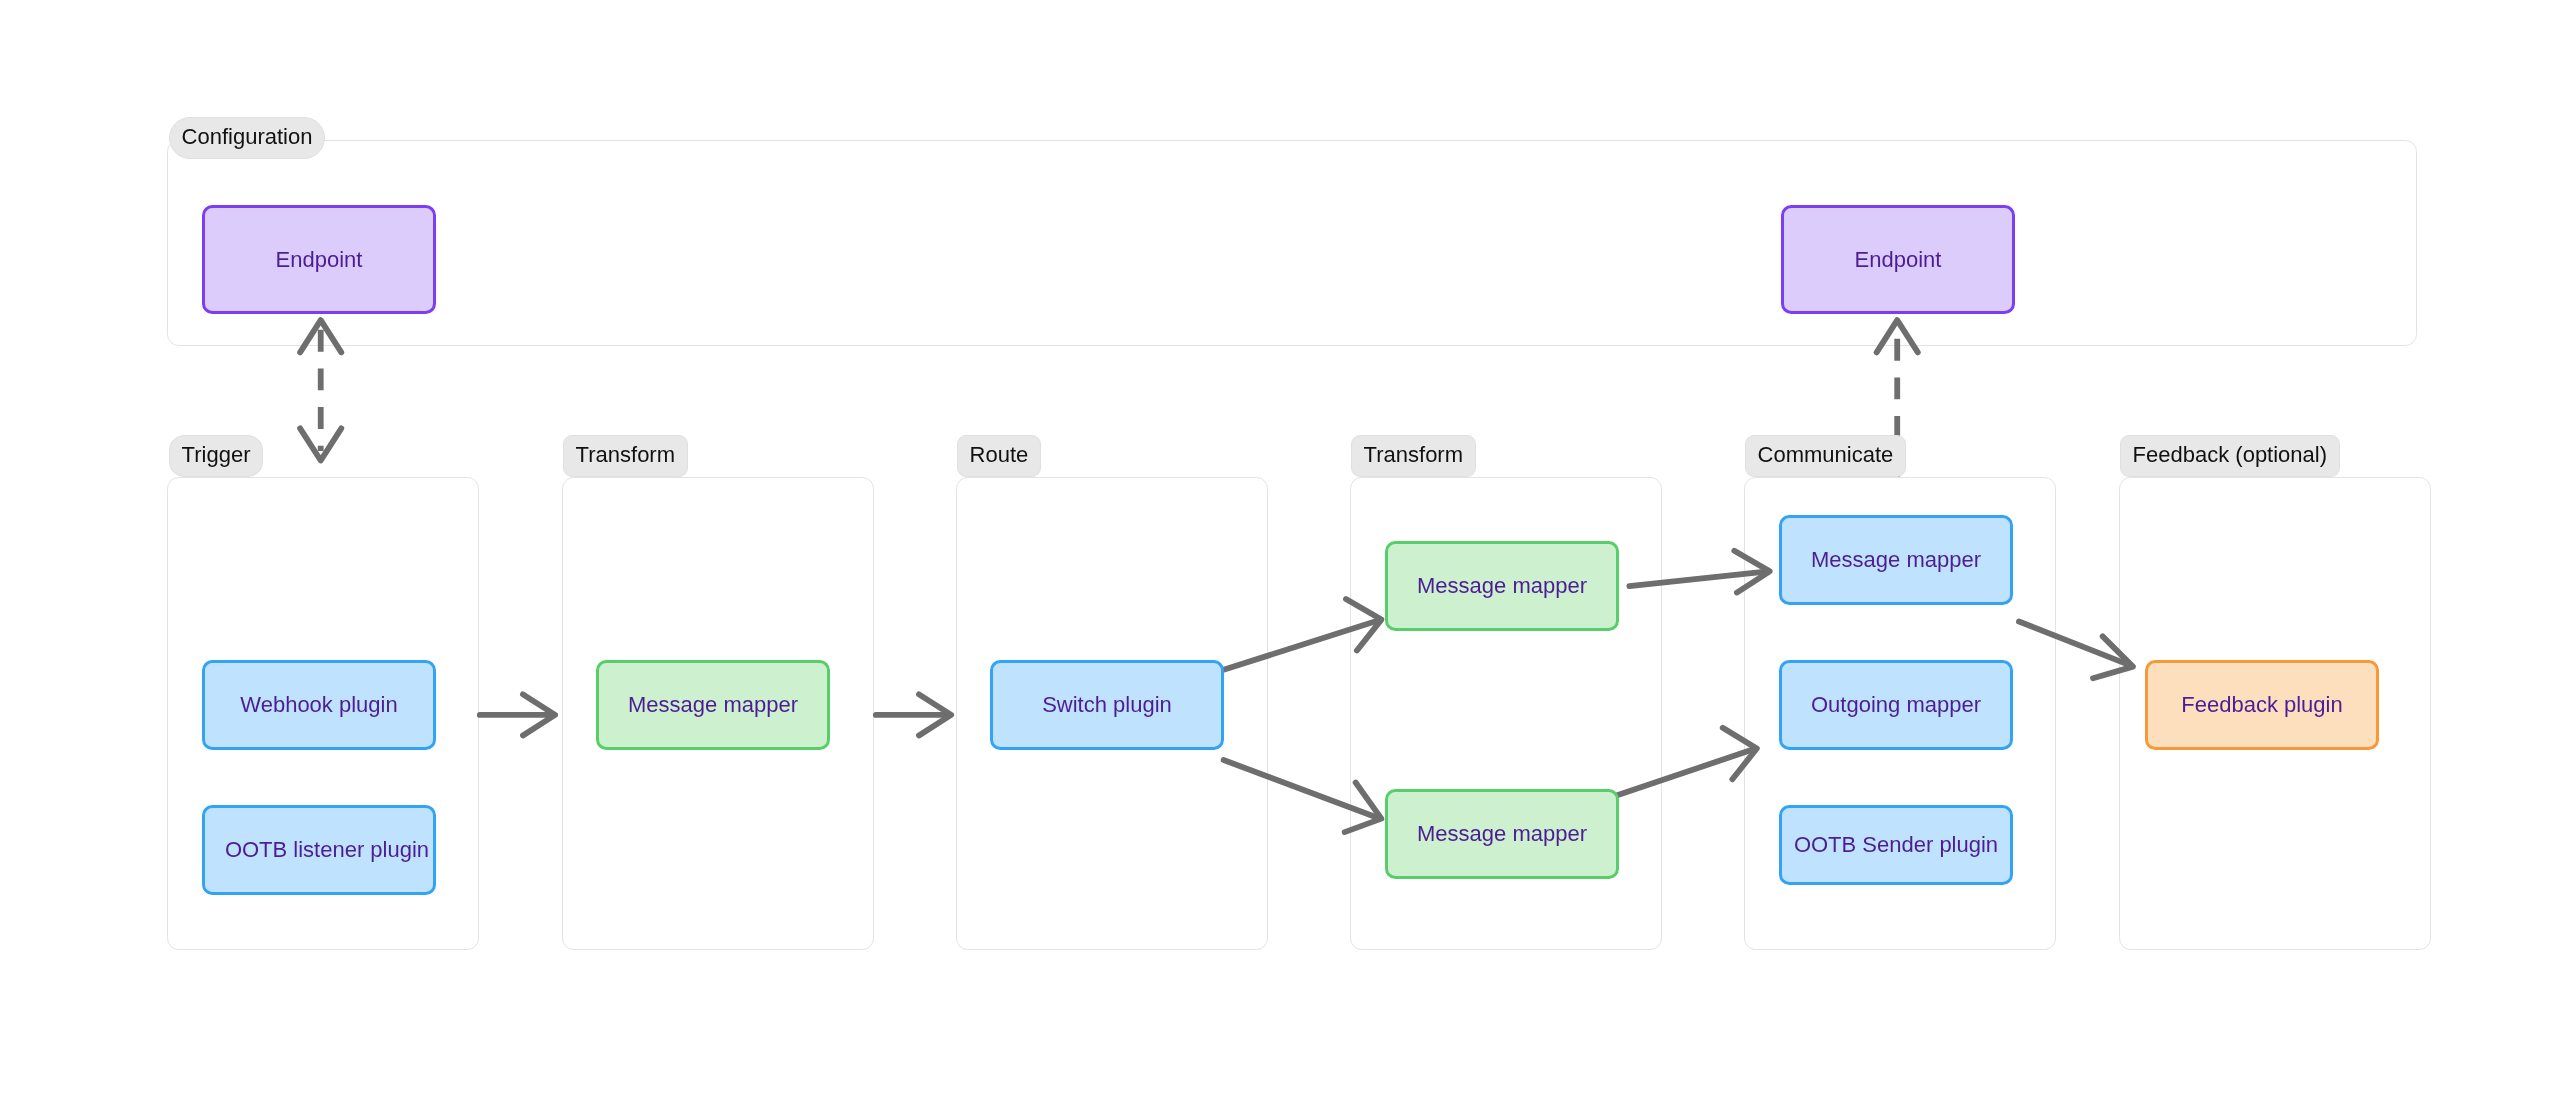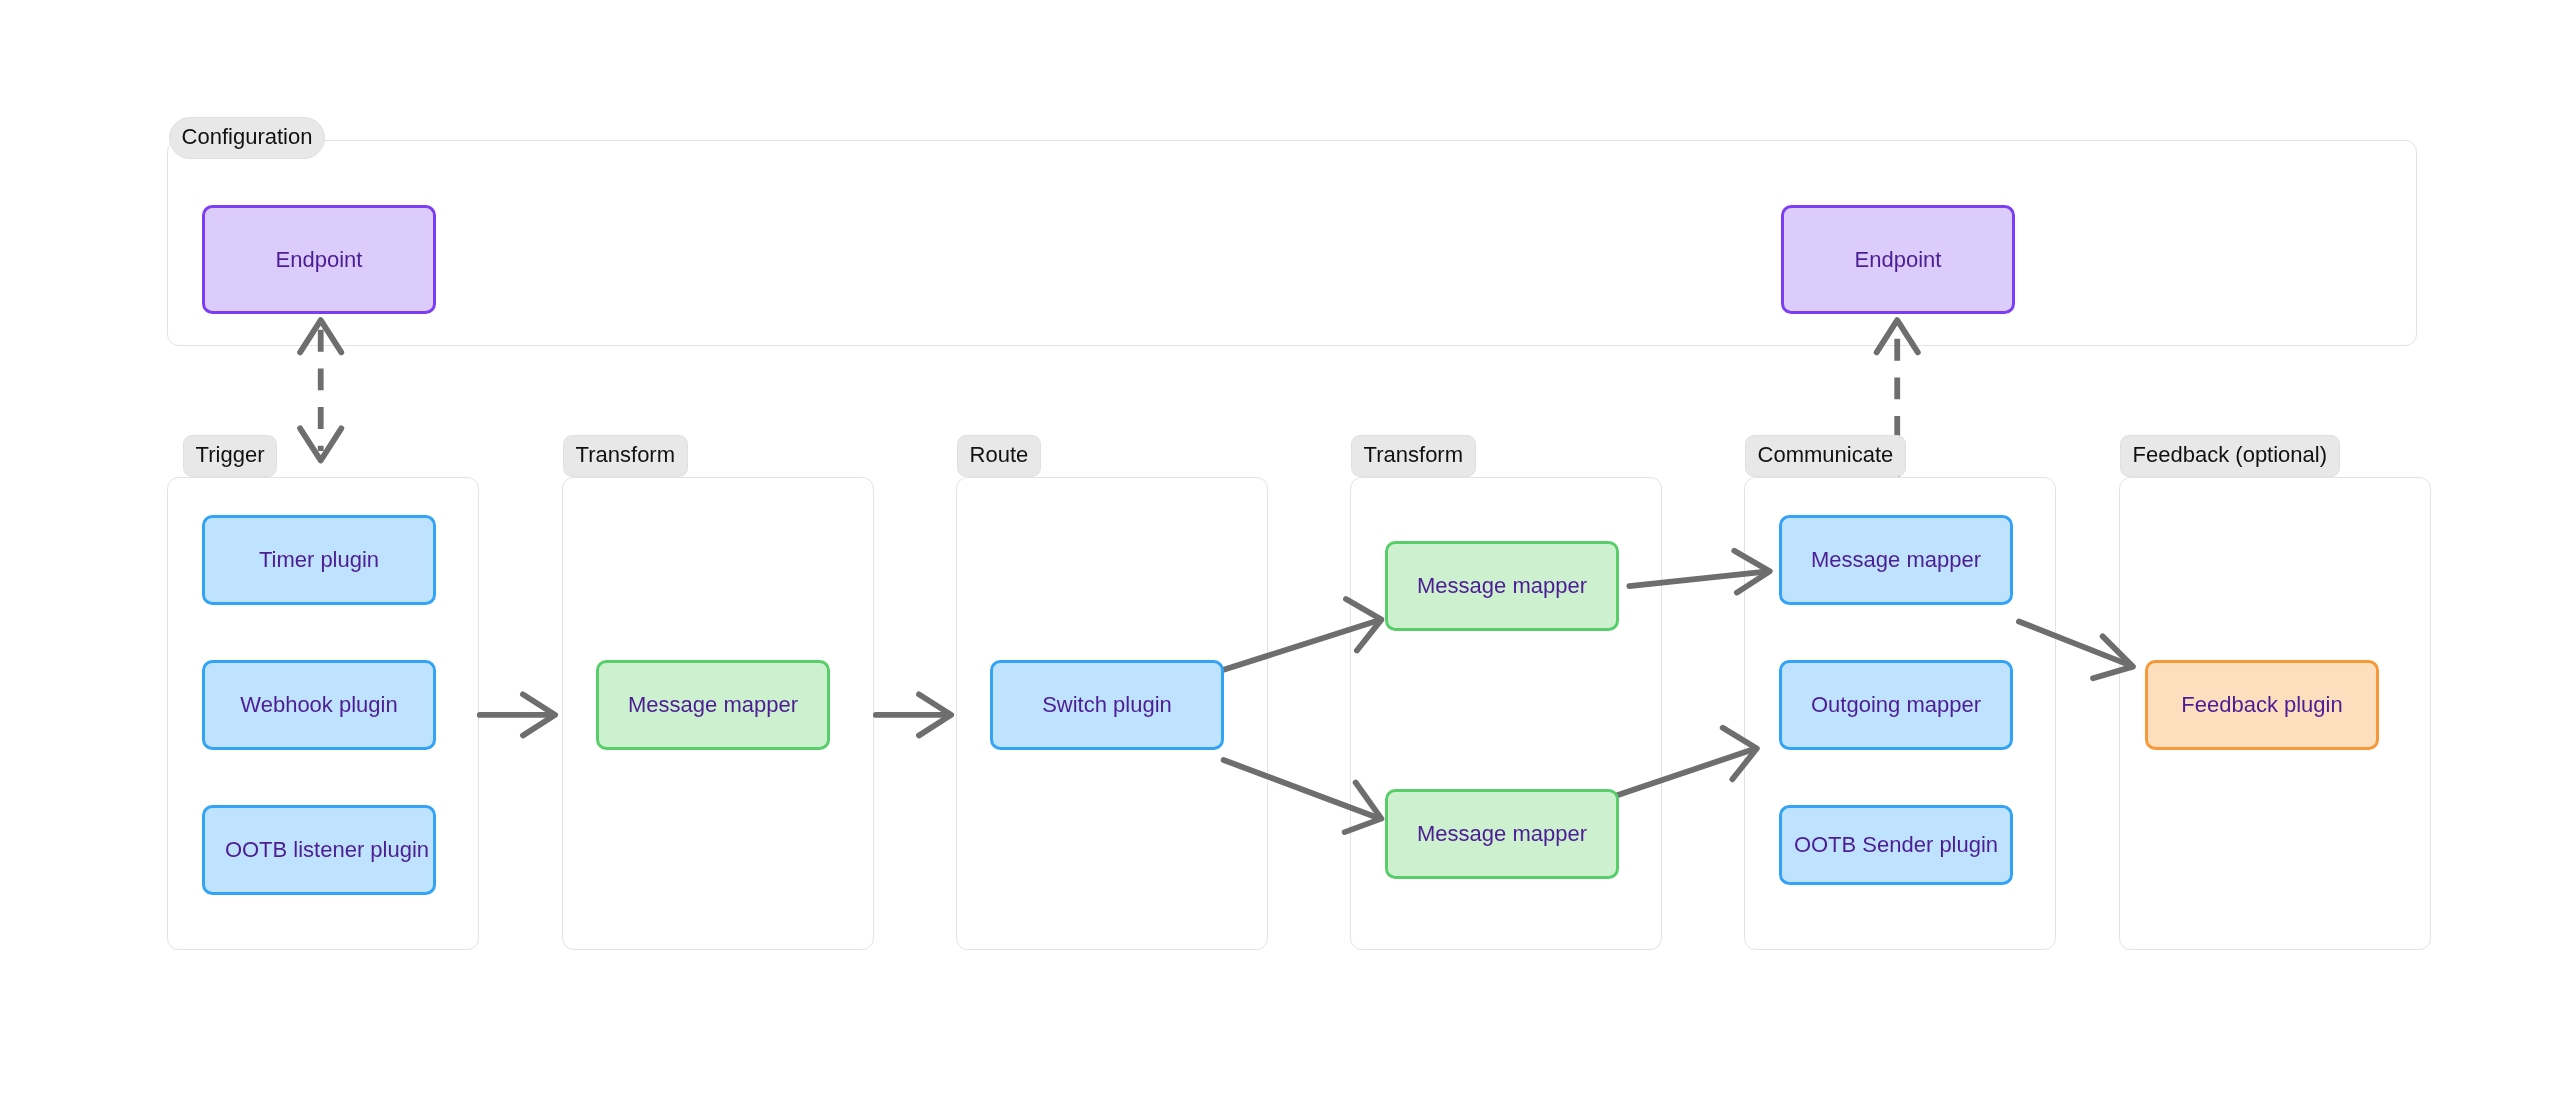--- a/index.html
+++ b/index.html
@@ -84,23 +84,22 @@
   </svg>
 
   <div class="group" style="left:167px; top:140px; width:2250px; height:206px;"></div>
   <div class="group-label" style="left:169px; top:117px;border-radius:21px;">Configuration</div>
 
   <div class="node purple" style="left:202px; top:205px; width:234px; height:109px;">Endpoint</div>
 
   <div class="node purple" style="left:1781px; top:205px; width:234px; height:109px;">Endpoint</div>
 
   <div class="group" style="left:167px; top:477px; width:312px; height:473px;"></div>
-  <div class="group-label" style="left:183px; top:435px;">Trigger</div>
+  <div class="group-label" style="left:169px; top:435px;border-radius:15px;">Trigger</div>
 
-  <div class="node blue" style="left:202px; top:515px; width:234px; height:90px;">Timer plugin</div>
   <div class="node blue" style="left:202px; top:660px; width:234px; height:90px;">Webhook plugin</div>
   <div class="node blue" style="left:202px; top:805px; width:234px; height:90px;padding-left:16px;">OOTB listener plugin</div>
 
   <div class="group" style="left:562px; top:477px; width:312px; height:473px;"></div>
   <div class="group-label" style="left:563px; top:435px;">Transform</div>
 
   <div class="node green" style="left:596px; top:660px; width:234px; height:90px;">Message mapper</div>
 
   <div class="group" style="left:956px; top:477px; width:312px; height:473px;"></div>
   <div class="group-label" style="left:957px; top:435px;">Route</div>

